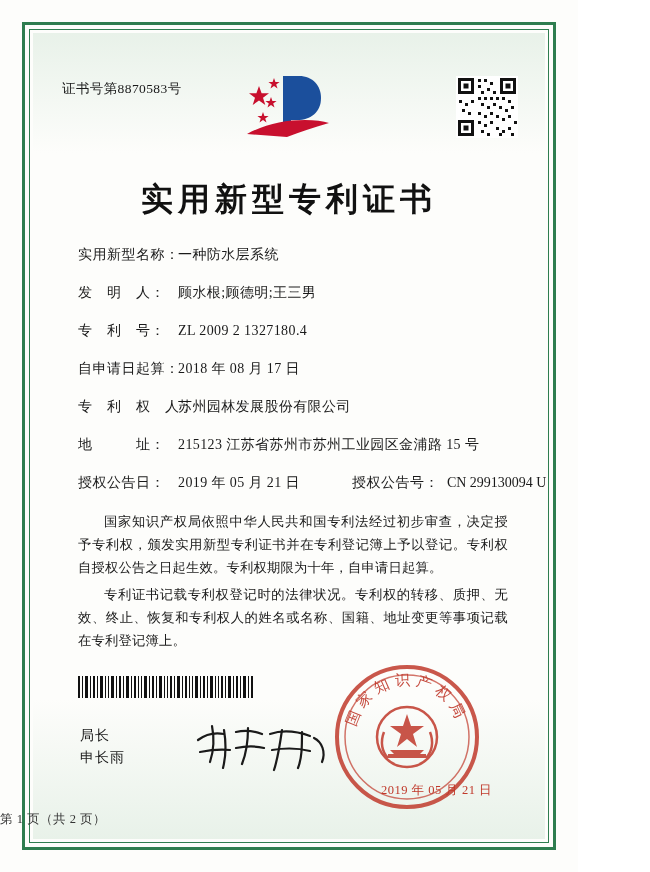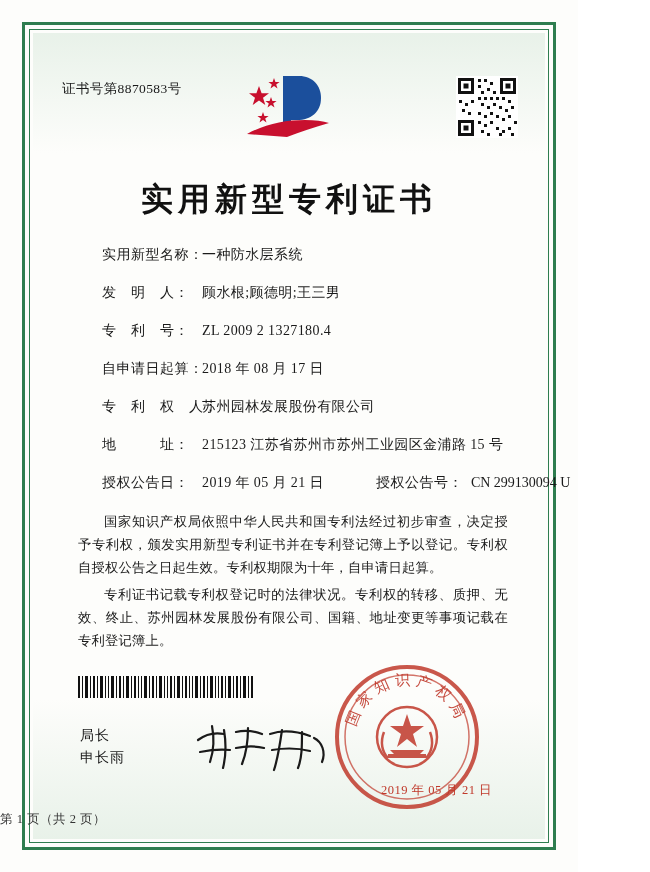--- a/index.html
+++ b/index.html
@@ -91,21 +91,20 @@
     letter-spacing: 5px;
     font-family: Liberation Serif, serif;
     color: #111;
   }
 
   .fields {
     position: absolute;
     left: 78px;
     top: 246px;
     right: 60px;
-    margin-left: 24px;
   }
   .field-row {
     display: flex;
     align-items: baseline;
     margin-bottom: 20px;
     font-size: 14px;
     white-space: nowrap;
   }
   .field-label {
     width: 100px;
@@ -321,21 +320,21 @@
       <span class="field-label">授权公告日：</span>
       <span class="field-value">2019 年 05 月 21 日</span>
       <span class="field-second-label">授权公告号：</span>
       <span class="field-second-value">CN 299130094 U</span>
     </div>
 
   </div>
 
   <div class="body-text">
     <p>国家知识产权局依照中华人民共和国专利法经过初步审查，决定授予专利权，颁发实用新型专利证书并在专利登记簿上予以登记。专利权自授权公告之日起生效。专利权期限为十年，自申请日起算。</p>
-    <p>专利证书记载专利权登记时的法律状况。专利权的转移、质押、无效、终止、苏州园林发展股份有限公司、国籍、地址变更等事项记载在专利登记簿上。</p>
+    <p>专利证书记载专利权登记时的法律状况。专利权的转移、质押、无效、终止、恢复和专利权人的姓名或名称、国籍、地址变更等事项记载在专利登记簿上。</p>
   </div>
 
   <div class="barcode">
     <svg viewBox="0 0 175 22" width="175" height="22" preserveAspectRatio="none">
       <g fill="#111">
         <rect x="0" y="0" width="2" height="22"></rect>
           <rect x="4" y="0" width="1" height="22"></rect>
         <rect x="7" y="0" width="3" height="22"></rect>
           <rect x="12" y="0" width="1" height="22"></rect>
         <rect x="15" y="0" width="2" height="22"></rect>

